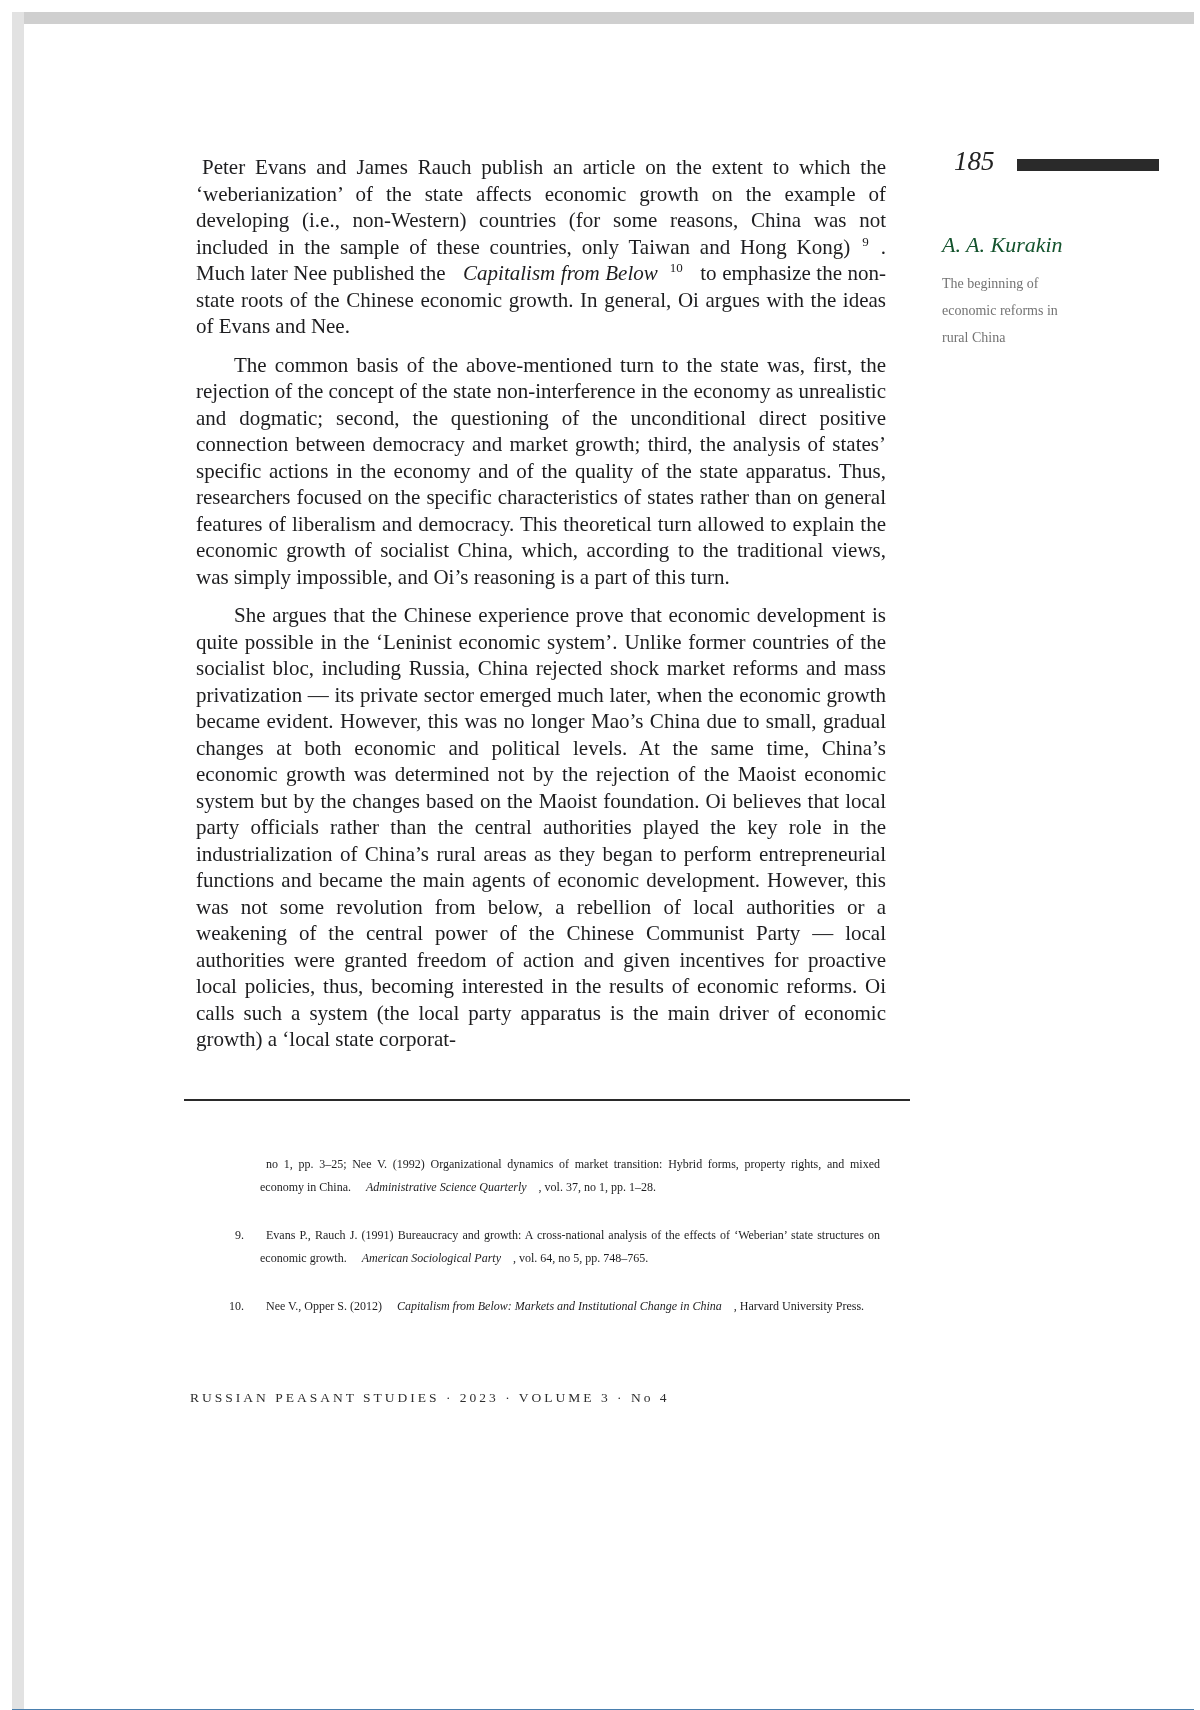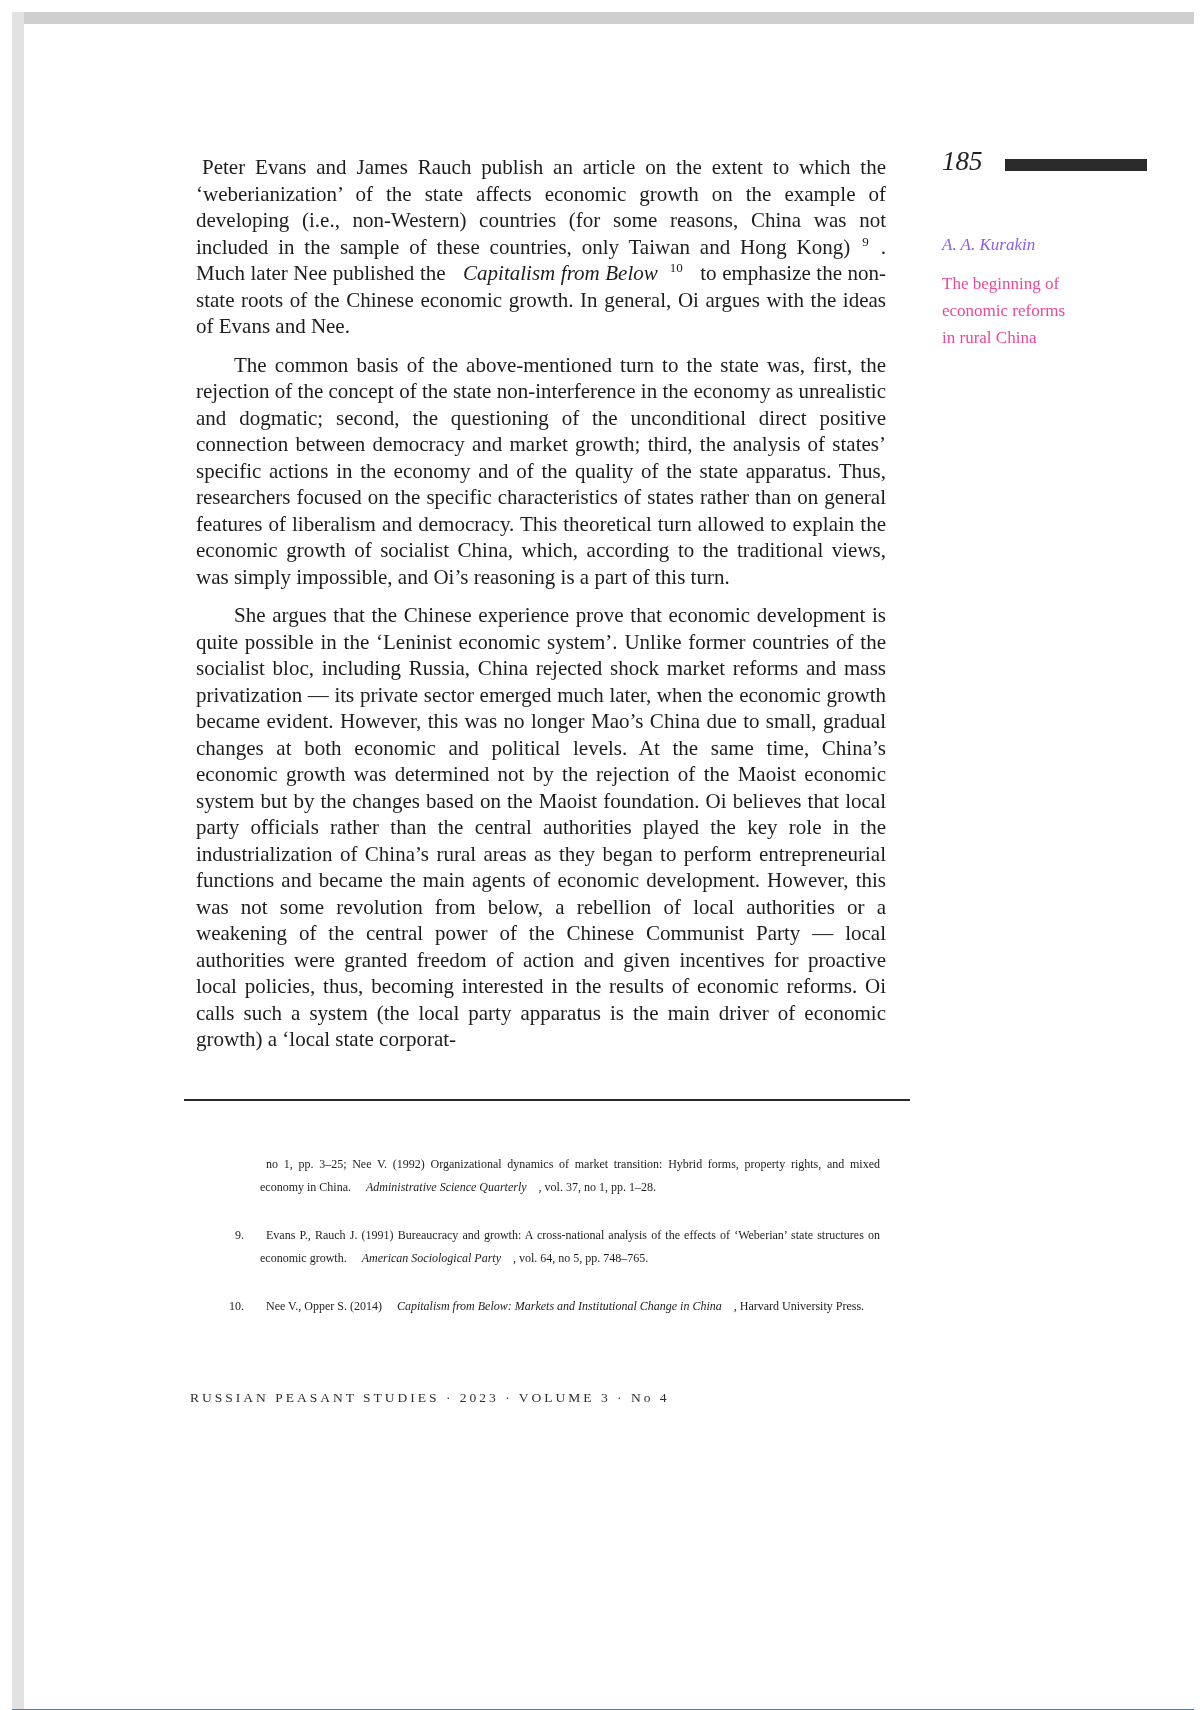--- a/index.html
+++ b/index.html
@@ -69,44 +69,45 @@
     letter-spacing: 3px;
     color: #2d2d2d;
     font-weight: 500;
   }
 
   
   .page-number-row {
     display: flex;
     align-items: center;
     margin-top: -8px;
+    margin-left: 12px;
   }
   .page-number {
     font-style: italic;
     font-size: 27px;
     color: #222222;
   }
   .pn-rule {
     height: 2px;
     background: #2a2a2a;
     width: 142px;
     margin-left: 16px;
     margin-top: 6px;
   }
   .margin-note-block { margin-top: 30px; width: 150px; }
   .margin-author {
     font-style: italic;
-    font-size: 17px;
+    font-size: 22px;
     line-height: 27px;
-    color: #8b5cf6;
+    color: #14532d;
   }
   .margin-note {
-    font-size: 17px;
+    font-size: 14px;
     line-height: 27px;
-    color: #ec4899;
+    color: #737373;
   }
 
   
   .bottom-bar {
     position: absolute;
     left: 0; bottom: 0;
     width: 100%;
     height: 13px;
     background: #4a7fae;
   }
@@ -133,21 +134,21 @@
         <div class="fn">
           <span class="fn-marker"></span>
           <span class="fn-body"><span>no 1, pp. 3–25; Nee V. (1992) Organizational dynamics of market transition: Hybrid forms, property rights, and mixed economy in China. </span><span class="italic">Administrative Science Quarterly</span><span>, vol. 37, no 1, pp. 1–28.</span></span>
         </div>
         <div class="fn">
           <span class="fn-marker">9.</span>
           <span class="fn-body"><span>Evans P., Rauch J. (1991) Bureaucracy and growth: A cross-national analysis of the effects of ‘Weberian’ state structures on economic growth. </span><span class="italic">American Sociological Party</span><span>, vol. 64, no 5, pp. 748–765.</span></span>
         </div>
         <div class="fn">
           <span class="fn-marker">10.</span>
-          <span class="fn-body"><span>Nee V., Opper S. (2014) </span><span class="italic">Capitalism from Below: Markets and Institutional Change in China</span><span>, Harvard University Press.</span></span>
+          <span class="fn-body"><span>Nee V., Opper S. (2012) </span><span class="italic">Capitalism from Below: Markets and Institutional Change in China</span><span>, Harvard University Press.</span></span>
         </div>
       </div>
 
       <div class="footer">RUSSIAN PEASANT STUDIES · 2023 · VOLUME 3 · No 4</div>
     </div>
 
     <div class="margin-col">
       <div class="page-number-row">
         <span class="page-number">185</span>
         <span class="pn-rule"></span>

